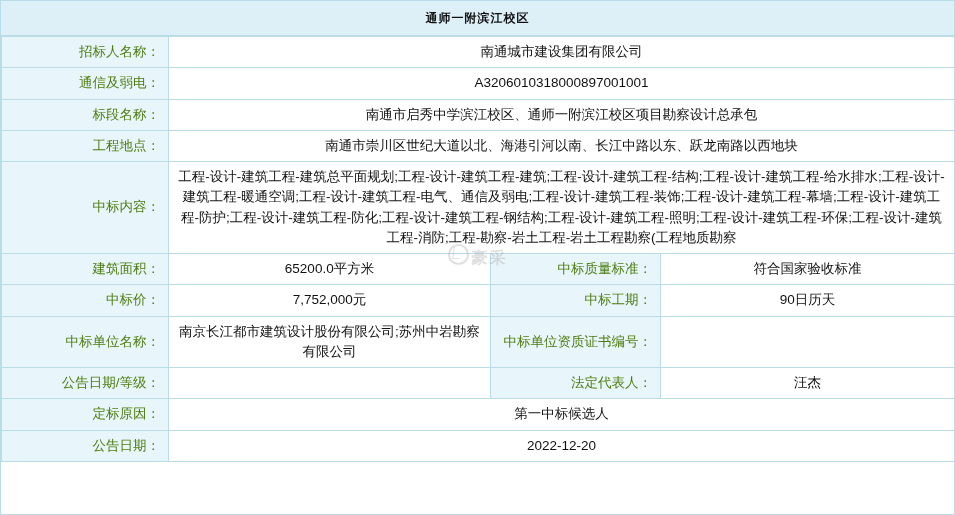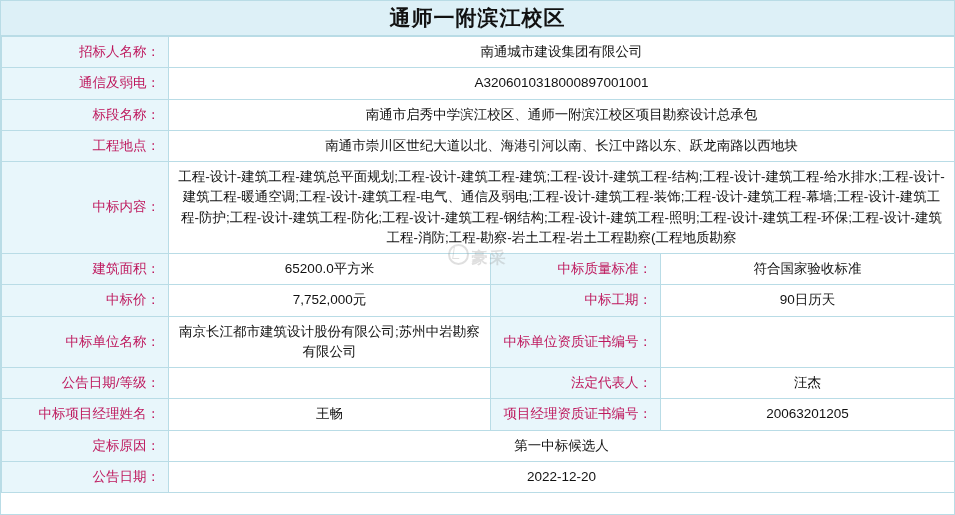--- a/index.html
+++ b/index.html
@@ -21,42 +21,42 @@
     box-sizing: border-box;
     border: 1px solid #b9dce6;
     background: #ffffff;
     position: relative;
   }
   .title-bar {
     height: 34px;
     line-height: 34px;
     text-align: center;
     font-weight: bold;
-    font-size: 21px;
+    font-size: 12px;
     color: #111111;
     background: #ddf0f7;
     border-bottom: 1px solid #b9dce6;
     letter-spacing: 1px;
   }
   table.main {
     width: 100%;
     border-collapse: collapse;
     table-layout: fixed;
   }
   table.main td {
     border: 1px solid #b9dce6;
     padding: 5px 8px;
     vertical-align: middle;
     line-height: 1.5;
     font-size: 13.5px;
   }
   td.label {
     background: #e8f6fb;
     text-align: right;
-    color: #be185d;
+    color: #4d7c0f;
     white-space: nowrap;
   }
   td.value {
     background: #ffffff;
     text-align: center;
     color: #111111;
     word-break: break-all;
   }
   td.value.empty {
     background: #ffffff;
@@ -156,26 +156,20 @@
         <td class="label">中标单位资质证书编号：</td>
         <td class="value empty"></td>
       </tr>
       <tr>
         <td class="label">公告日期/等级：</td>
         <td class="value empty"></td>
         <td class="label">法定代表人：</td>
         <td class="value">汪杰</td>
       </tr>
       <tr>
-        <td class="label">中标项目经理姓名：</td>
-        <td class="value">王畅</td>
-        <td class="label">项目经理资质证书编号：</td>
-        <td class="value">20063201205</td>
-      </tr>
-      <tr>
         <td class="label">定标原因：</td>
         <td class="value" colspan="3">第一中标候选人</td>
       </tr>
       <tr>
         <td class="label">公告日期：</td>
         <td class="value" colspan="3">2022-12-20</td>
       </tr>
     </tbody>
   </table>
 

